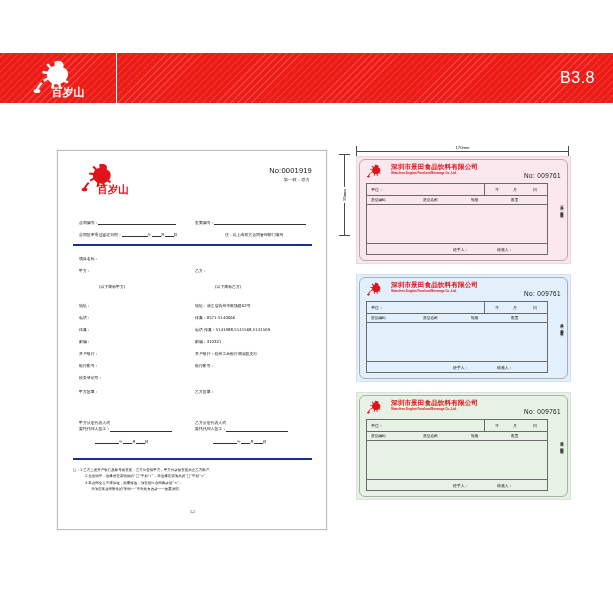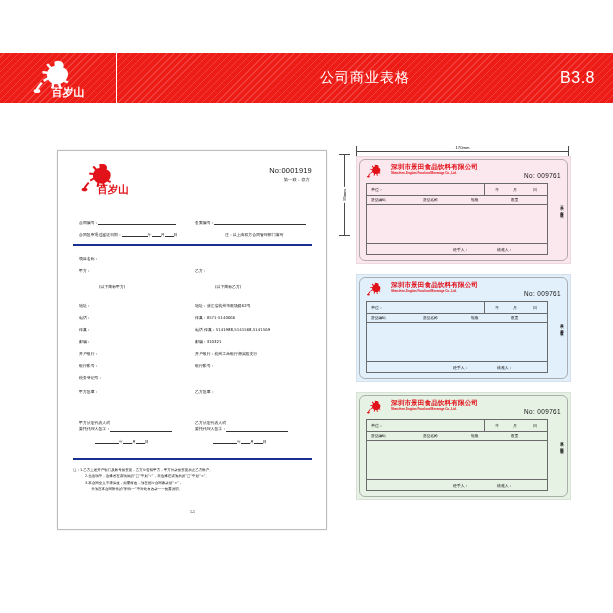--- a/index.html
+++ b/index.html
@@ -138,21 +138,20 @@
             <ellipse cx="14" cy="33" rx="3.4" ry="2.1"></ellipse>
           </g>
           <g fill="#ffffff">
             <rect x="22" y="30" width="46" height="9" rx="1" opacity="0"></rect>
           </g>
           <text x="45" y="38" font-family="DejaVu Sans, sans-serif" font-size="11" font-weight="bold" fill="#ffffff" text-anchor="middle">百岁山</text>
         </svg>
       </span>
     </div>
     <div class="hdr-title-cell">
-      <div class="hdr-title">公司商业表格</div>
       <div class="hdr-code">B3.8</div>
     </div>
   </div>
 
   <div class="sheet">
     <div class="sheet-inner">
 
       <span class="sheet-logo">
         <svg width="66" height="34" viewBox="0 0 66 34">
           <g fill="#e2121a">

